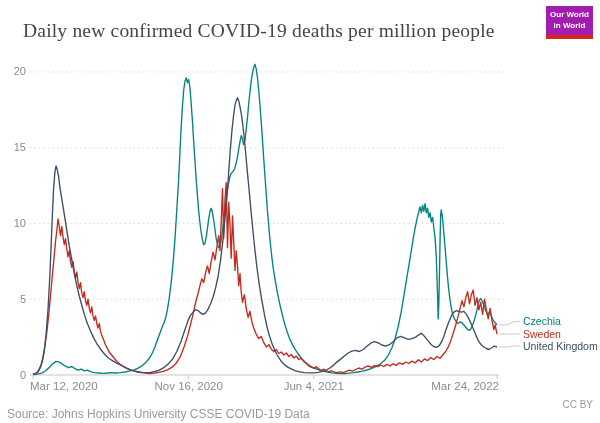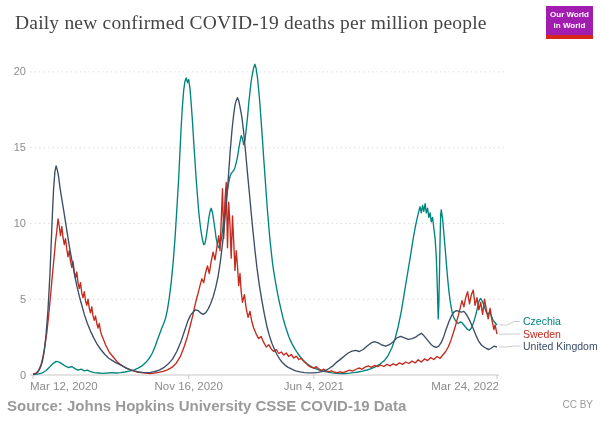--- a/index.html
+++ b/index.html
@@ -1,26 +1,26 @@
 <!DOCTYPE html>
 <html><head>
 <meta charset="utf-8">
 <style>
   html,body{margin:0;padding:0;}
   body{width:600px;height:423px;position:relative;background:#ffffff;overflow:hidden;
        font-family:"Liberation Sans",sans-serif;}
   .header{position:absolute;left:7px;top:4px;right:62px;}
-  .title{margin:8px;font-family:"Liberation Serif",serif;font-weight:400;font-size:19.5px;
+  .title{margin:16px;font-family:"Liberation Serif",serif;font-weight:400;font-size:19.5px;
          color:#454545;letter-spacing:0.2px;white-space:nowrap;}
   .subtitle{margin:4px 0 0 0;font-size:9.8px;line-height:1.38;color:#666;max-width:516px;}
   .logo{position:absolute;top:6px;right:7px;width:47px;height:33px;background:#a21caf;
         border-bottom:4px solid #d7271d;box-sizing:border-box;color:#fff;text-align:center;
         font-size:8px;font-weight:bold;line-height:1.32;padding-top:4px;cursor:pointer;}
   svg{position:absolute;left:0;top:0;}
-  .source{position:absolute;left:7px;top:397px;font-size:15px;color:#9a9a9a;font-weight:bold;}
+  .source{position:absolute;left:7px;top:407px;font-size:12px;color:#9a9a9a;}
   .license{position:absolute;right:7px;top:399px;font-size:10px;color:#9a9a9a;cursor:pointer;}
 </style>
 </head>
 <body>
 
 <div class="header">
   <h1 class="title">Daily new confirmed COVID-19 deaths per million people</h1>
 </div>
 
 <div class="logo">

